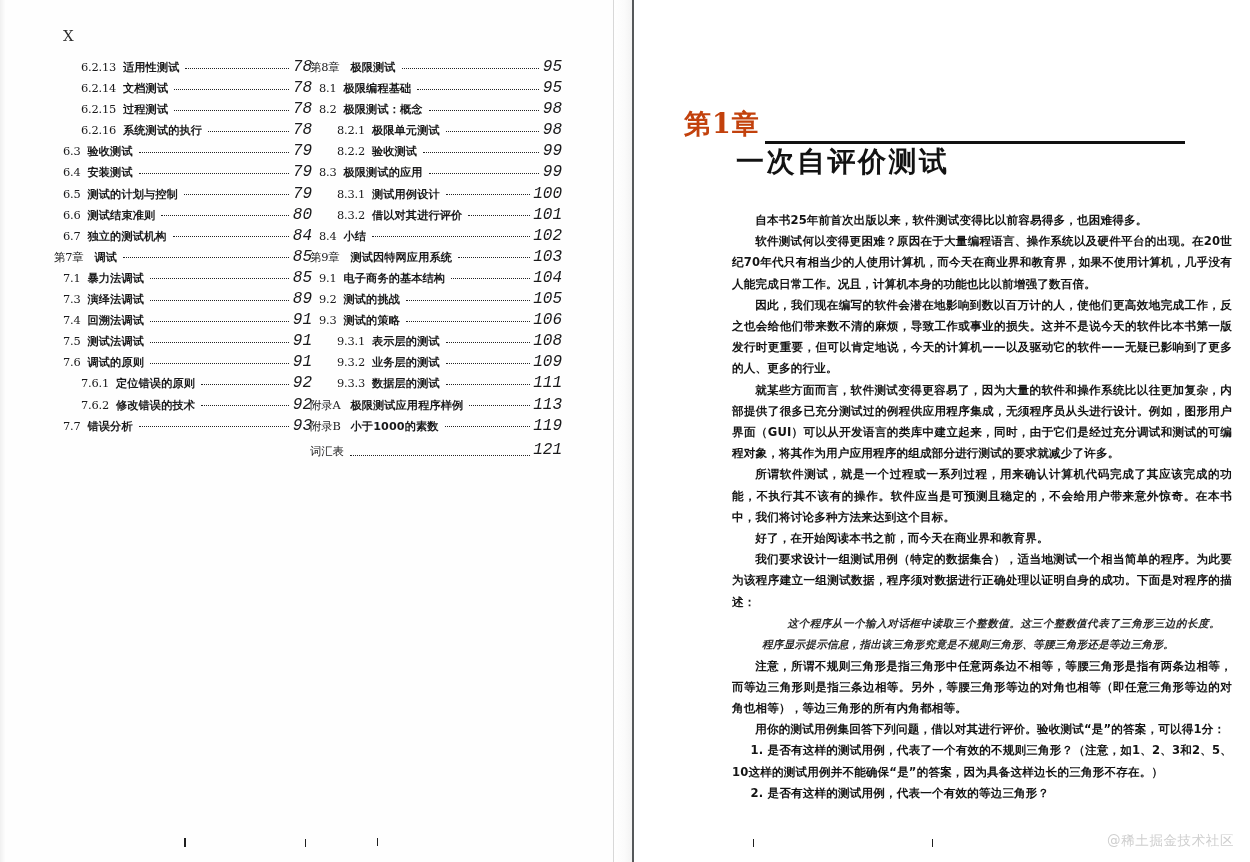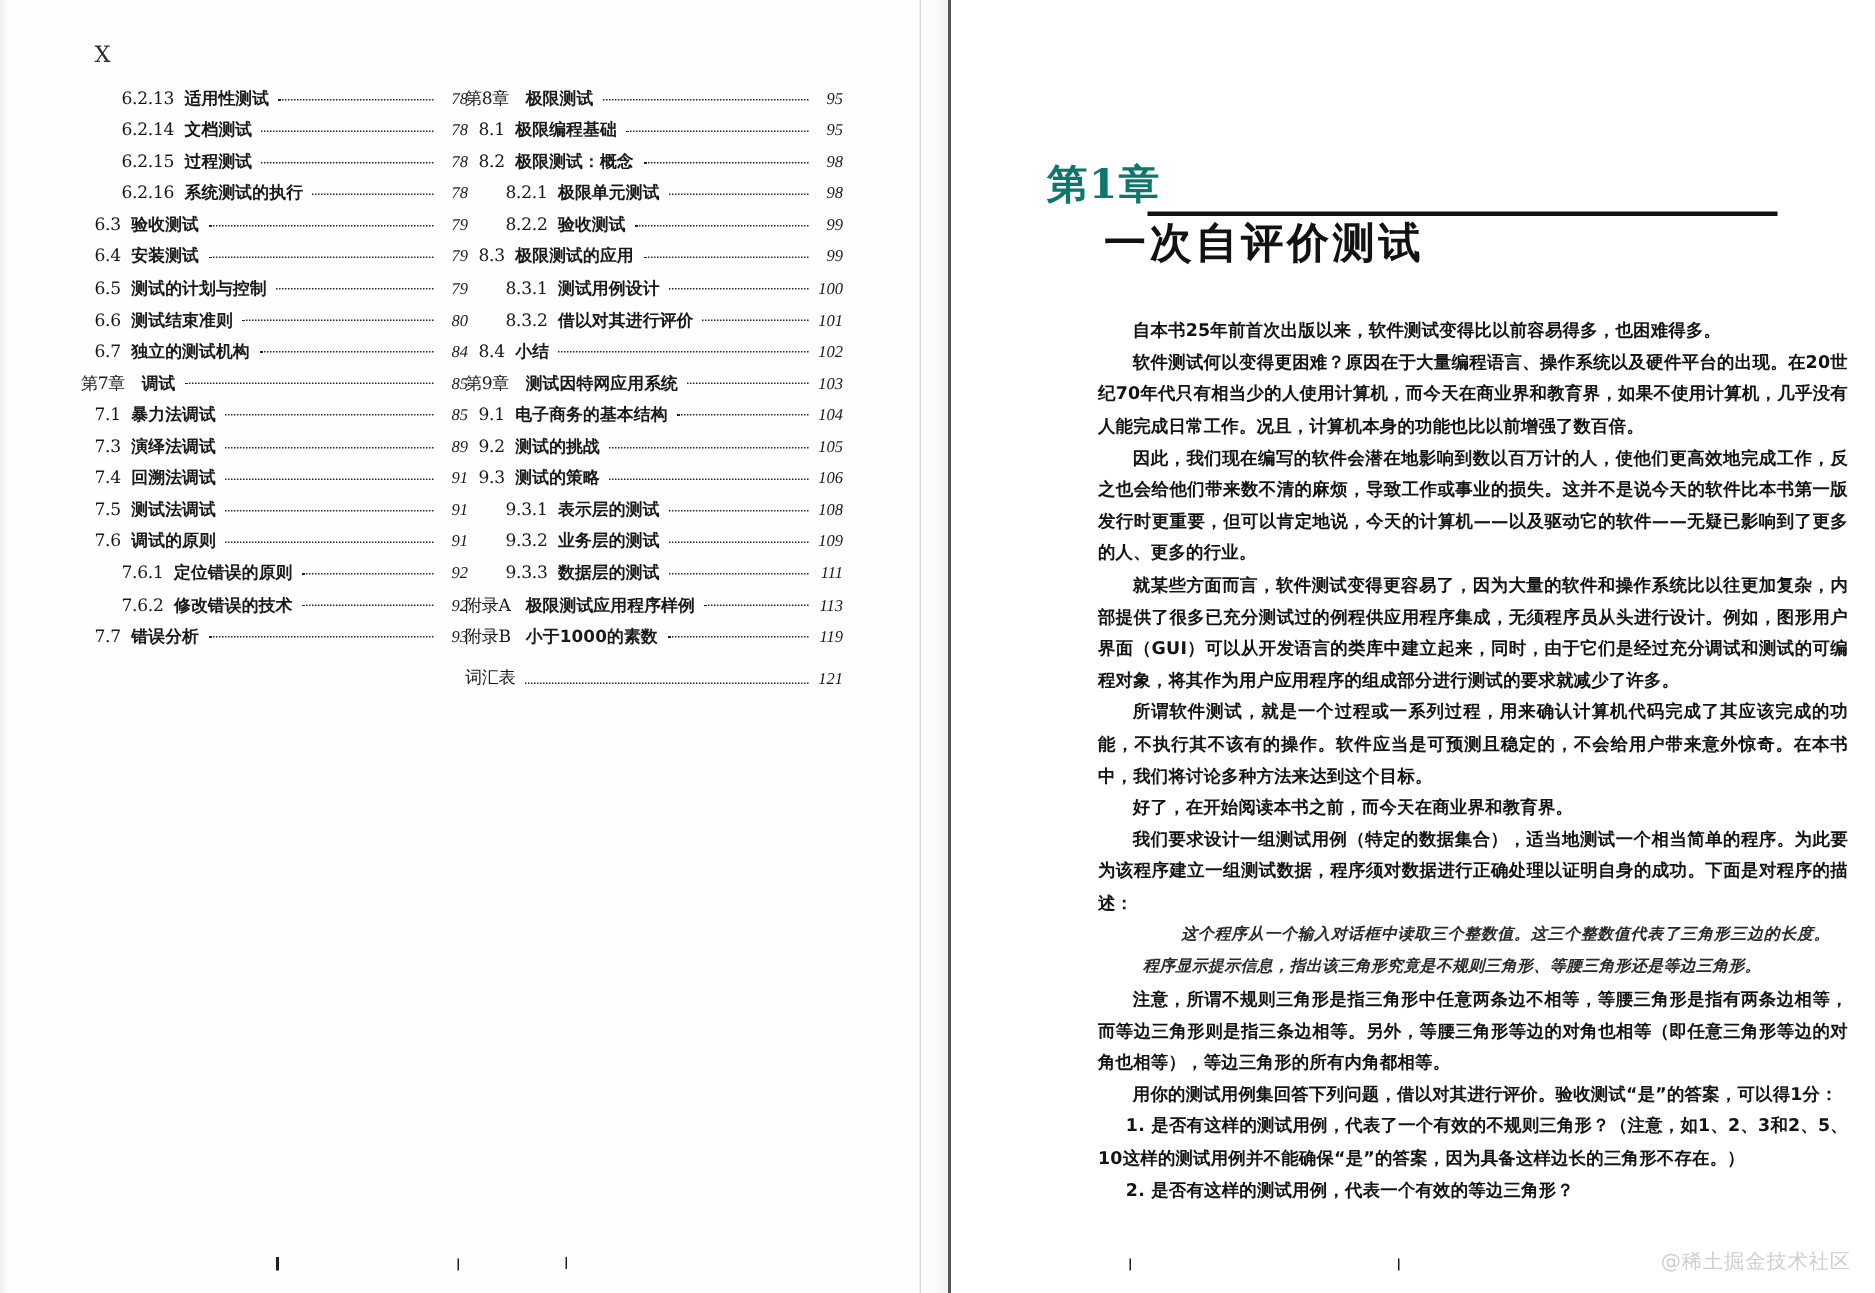--- a/index.html
+++ b/index.html
@@ -92,23 +92,23 @@
   .toc-row .leader {
     flex: 1 1 auto;
     margin: 0 3px 0 6px;
     border-bottom: 1.4px dotted #242424;
     position: relative;
     top: -2.5px;
     min-width: 8px;
   }
   .toc-row .pg {
     flex: 0 0 auto;
-    font-family: Liberation Serif, serif;
+    font-family: Liberation Mono, monospace;
     font-style: italic;
-    font-size: 11px;
+    font-size: 16px;
     text-align: right;
     min-width: 20px;
   }
 
   
   .lv-ch   { padding-left: 0px;  }
   .lv-ch .ttl { margin-left: 11px; }
   .lv-2    { padding-left: 9px;  }
   .lv-3    { padding-left: 27px; }
   .lv-app  { padding-left: 0px;  }
@@ -117,25 +117,24 @@
 
   
   .chap-head {
     position: absolute;
     left: 684px; top: 110px;
     width: 500px;
   }
   .chap-no {
     font-size: 27px;
     font-weight: 700;
-    color: #0f766e;
+    color: #c2410c;
     letter-spacing: 1px;
     line-height: 1;
     display: inline-block;
-    margin-left: 14px;
   }
   .chap-rule {
     position: absolute;
     left: 81px;
     top: 31px;
     width: 420px;
     height: 3px;
     background: #111;
   }
   .chap-title {

